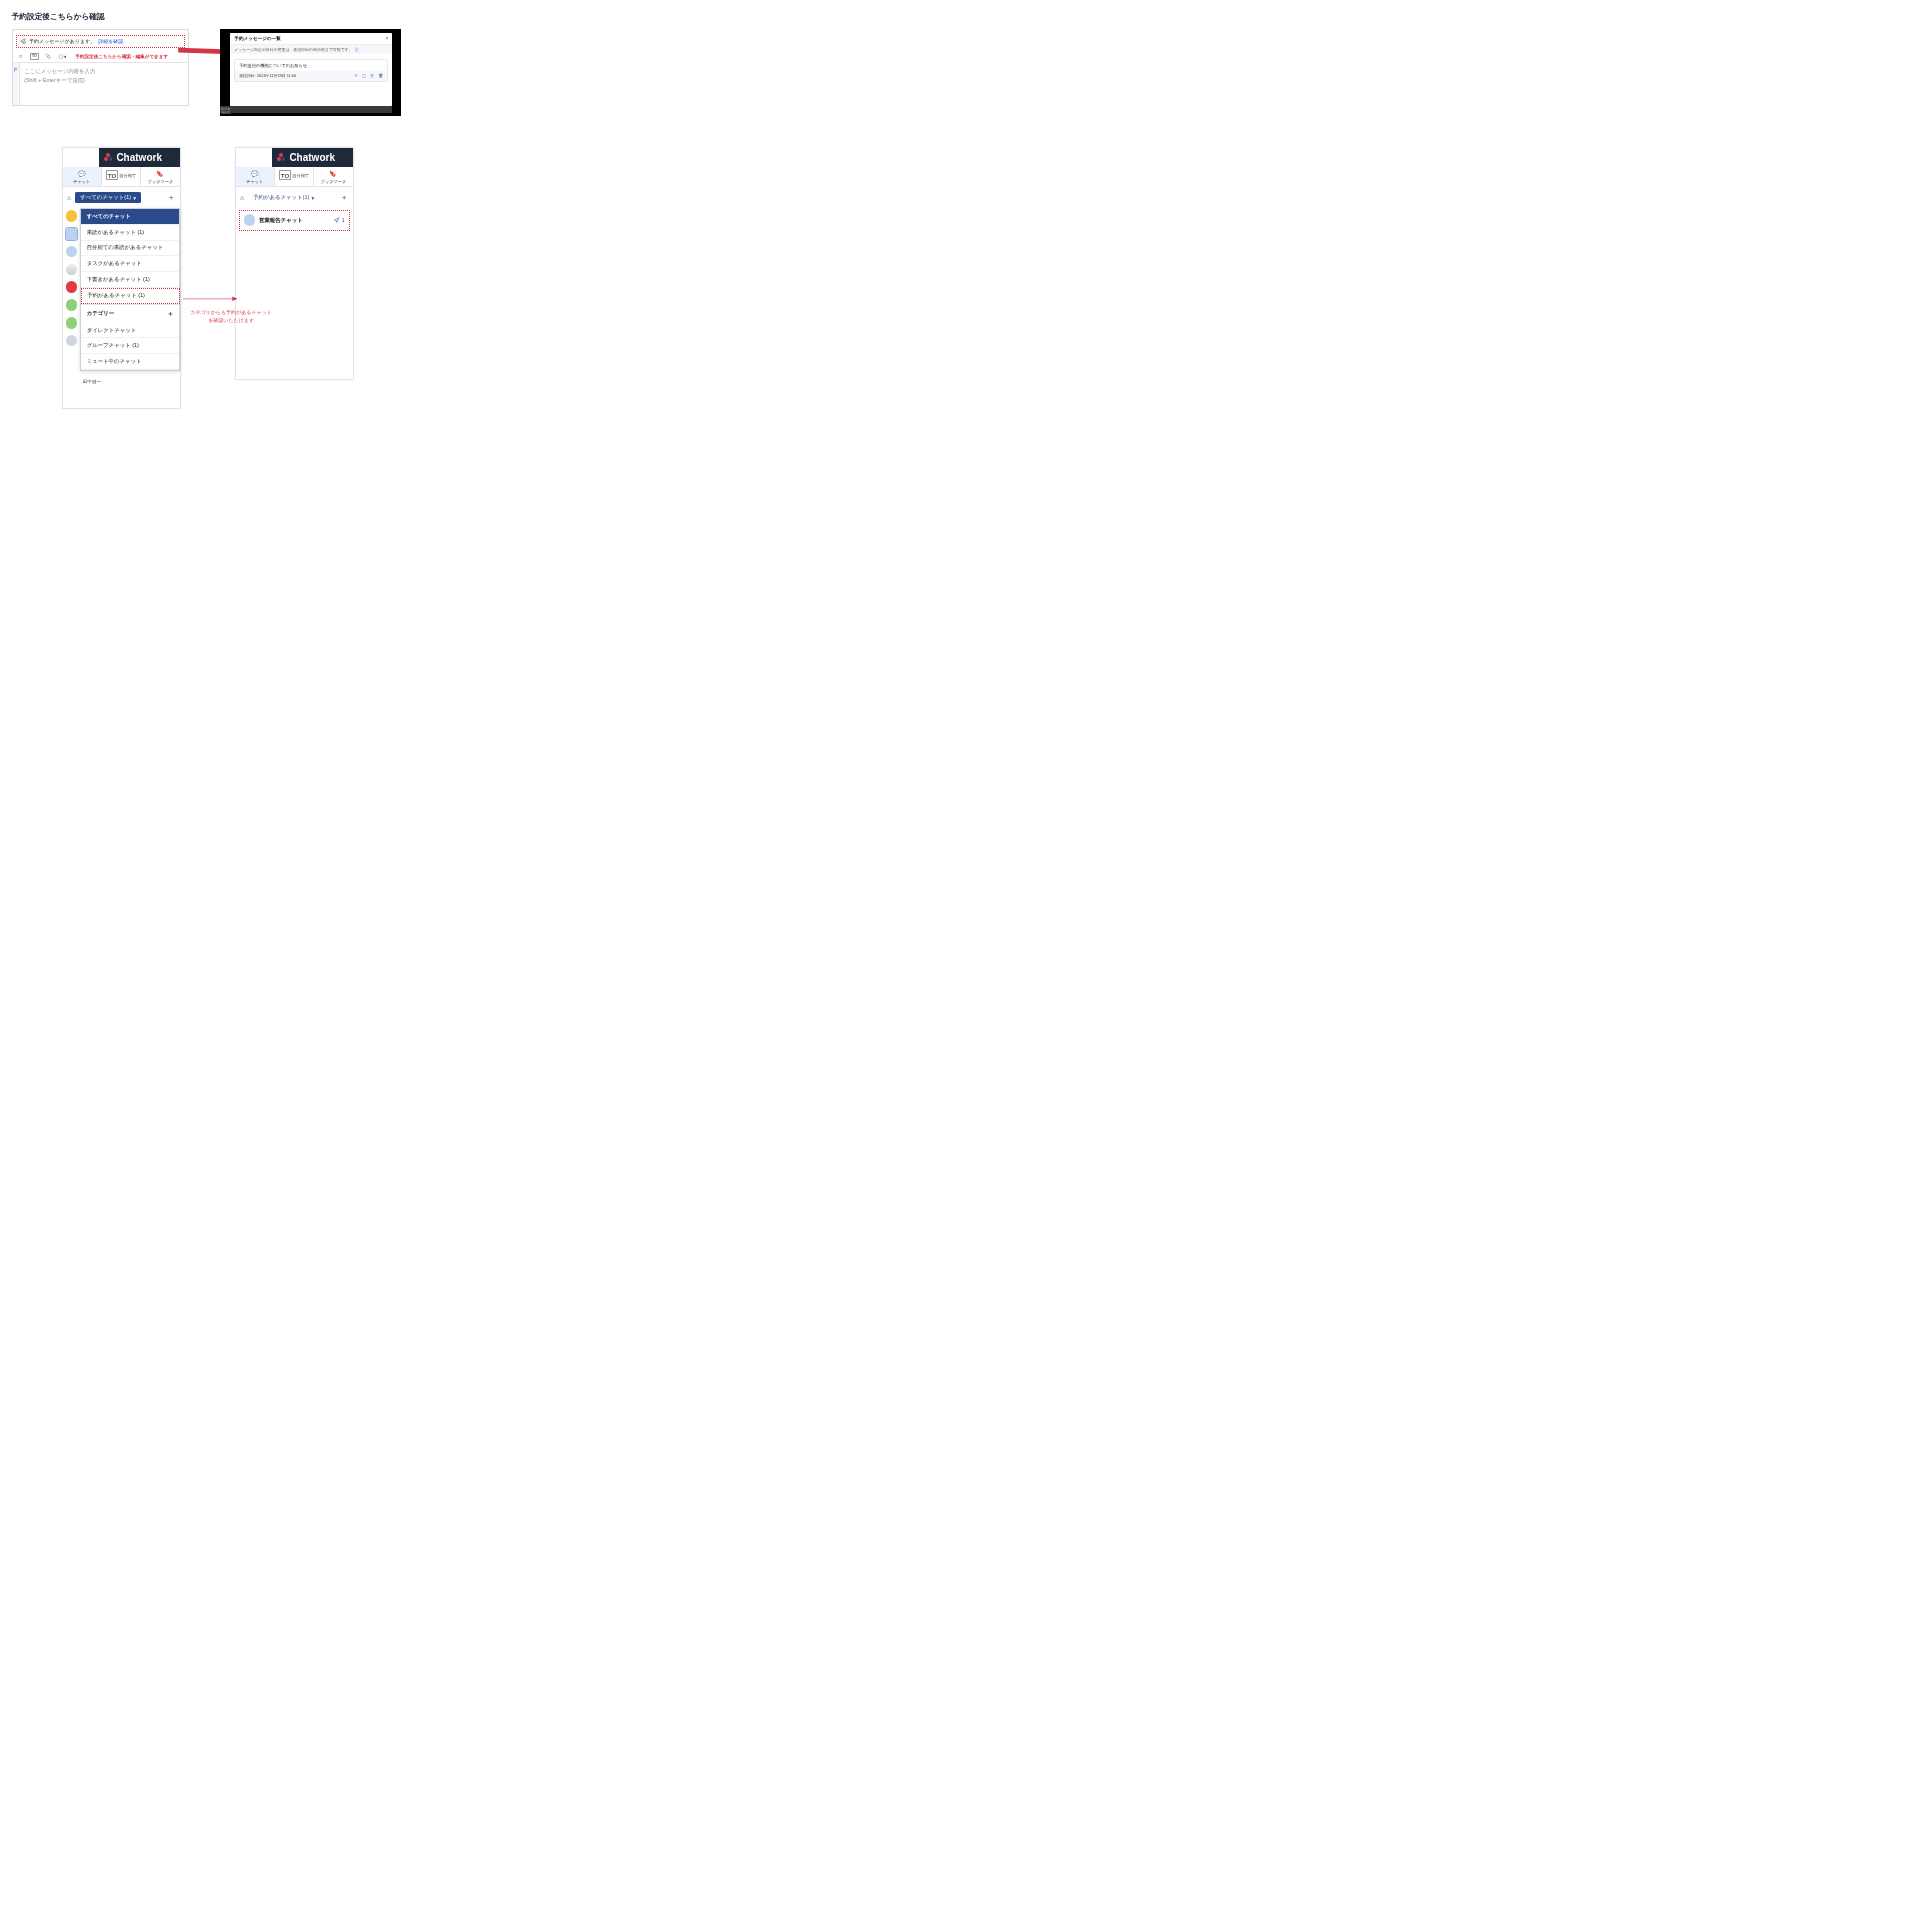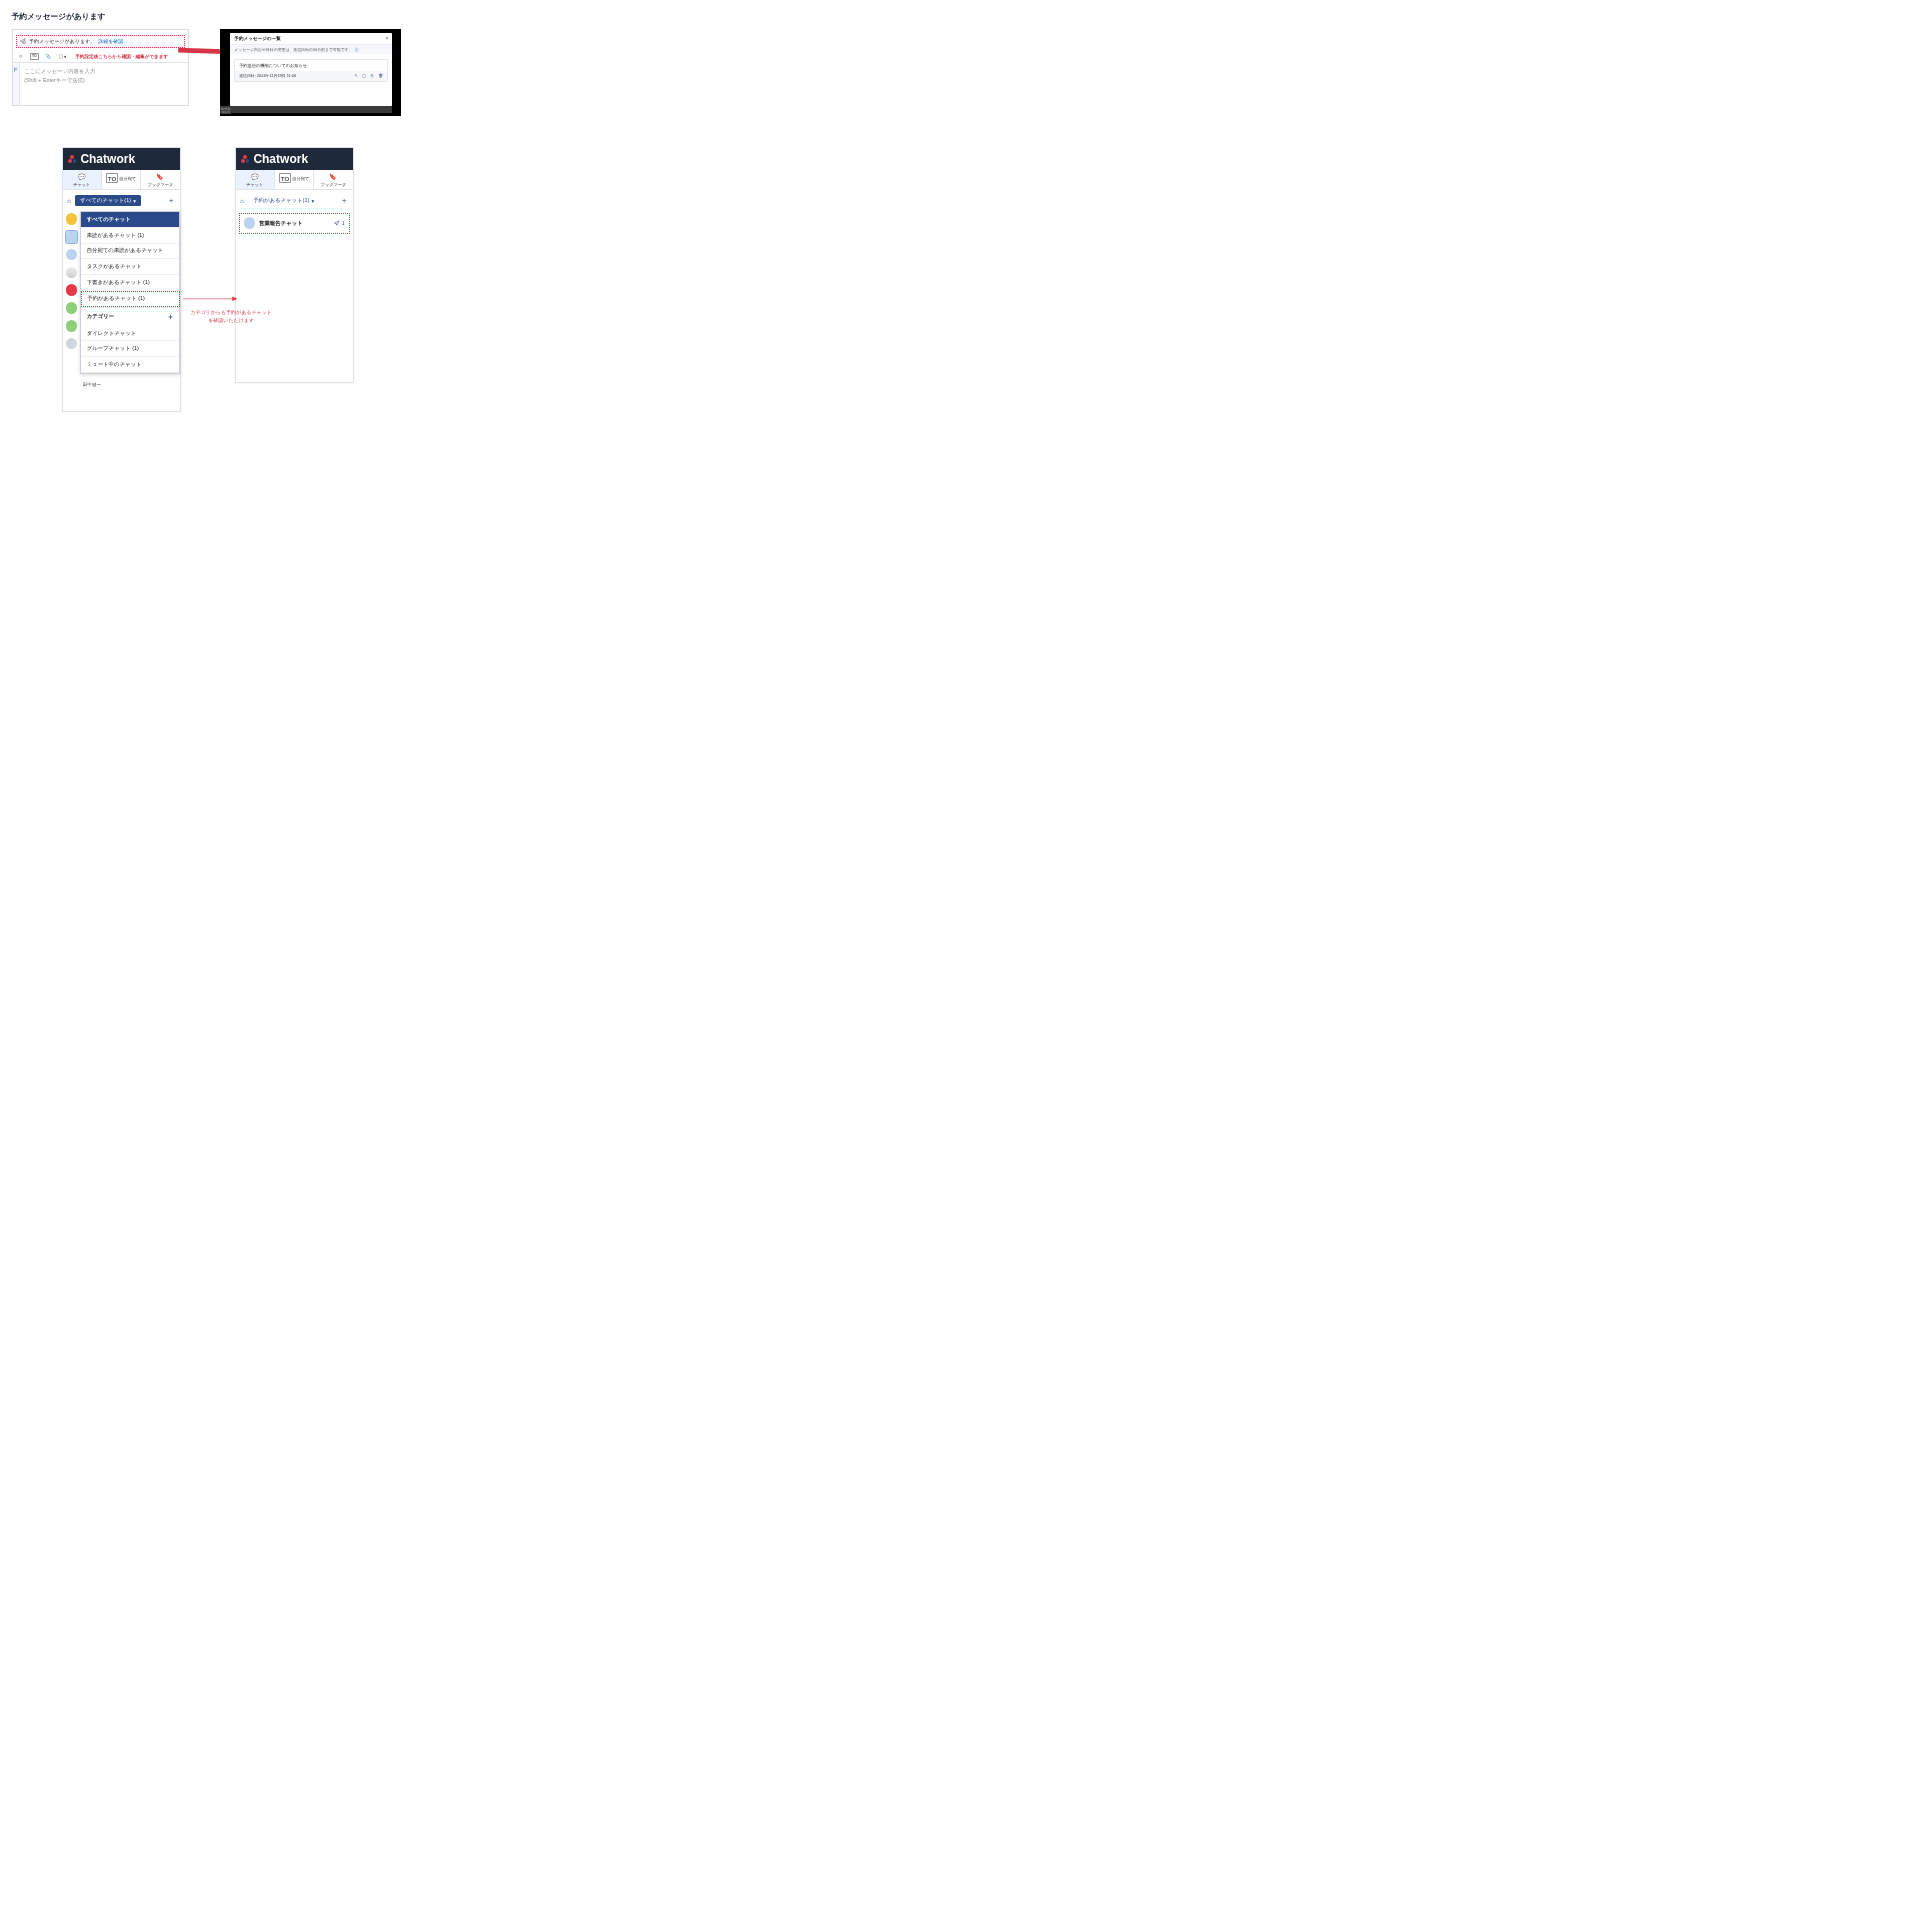--- a/index.html
+++ b/index.html
@@ -154,22 +154,23 @@
       background: #fff;
       box-shadow: 0 0 1.5px rgba(0,0,0,0.08);
     }
     .cw-header {
       background: #1e2a3a;
       color: #fff;
       display: flex;
       align-items: center;
       gap: 3.9px;
       padding: 3.9px 5.4px;
-      font-size: 12px;
+      font-size: 10px;
       font-weight: 700;
+      margin-left: 36px;
     }
     .cw-logo {
       width: 8.5px; height: 8.5px;
       position: relative;
     }
     .cw-logo span {
       position: absolute;
       width: 3.9px; height: 3.9px;
       border-radius: 50%;
     }
@@ -314,21 +315,21 @@
       font-size: 3.5px;
       padding: 0.4px 0.8px;
       border-radius: 0.8px;
       font-weight: 600;
       color: #555;
     }
   </style>
 </head>
 <body>
 
-<h1 class="page-title">予約メッセージがあります</h1>
+<h1 class="page-title">予約設定後こちらから確認</h1>
 
 <div class="top-row">
 
   <div class="composer-panel">
     <div class="banner">
       <svg class="icon-svg" viewBox="0 0 24 24" fill="none" stroke="#555" stroke-width="2">
           <path d="M2 12l7 2 2 7 9-18z"></path>
           <circle cx="17" cy="17" r="5" fill="#fff"></circle>
           <path d="M17 15v2l1 1"></path>
         </svg>

